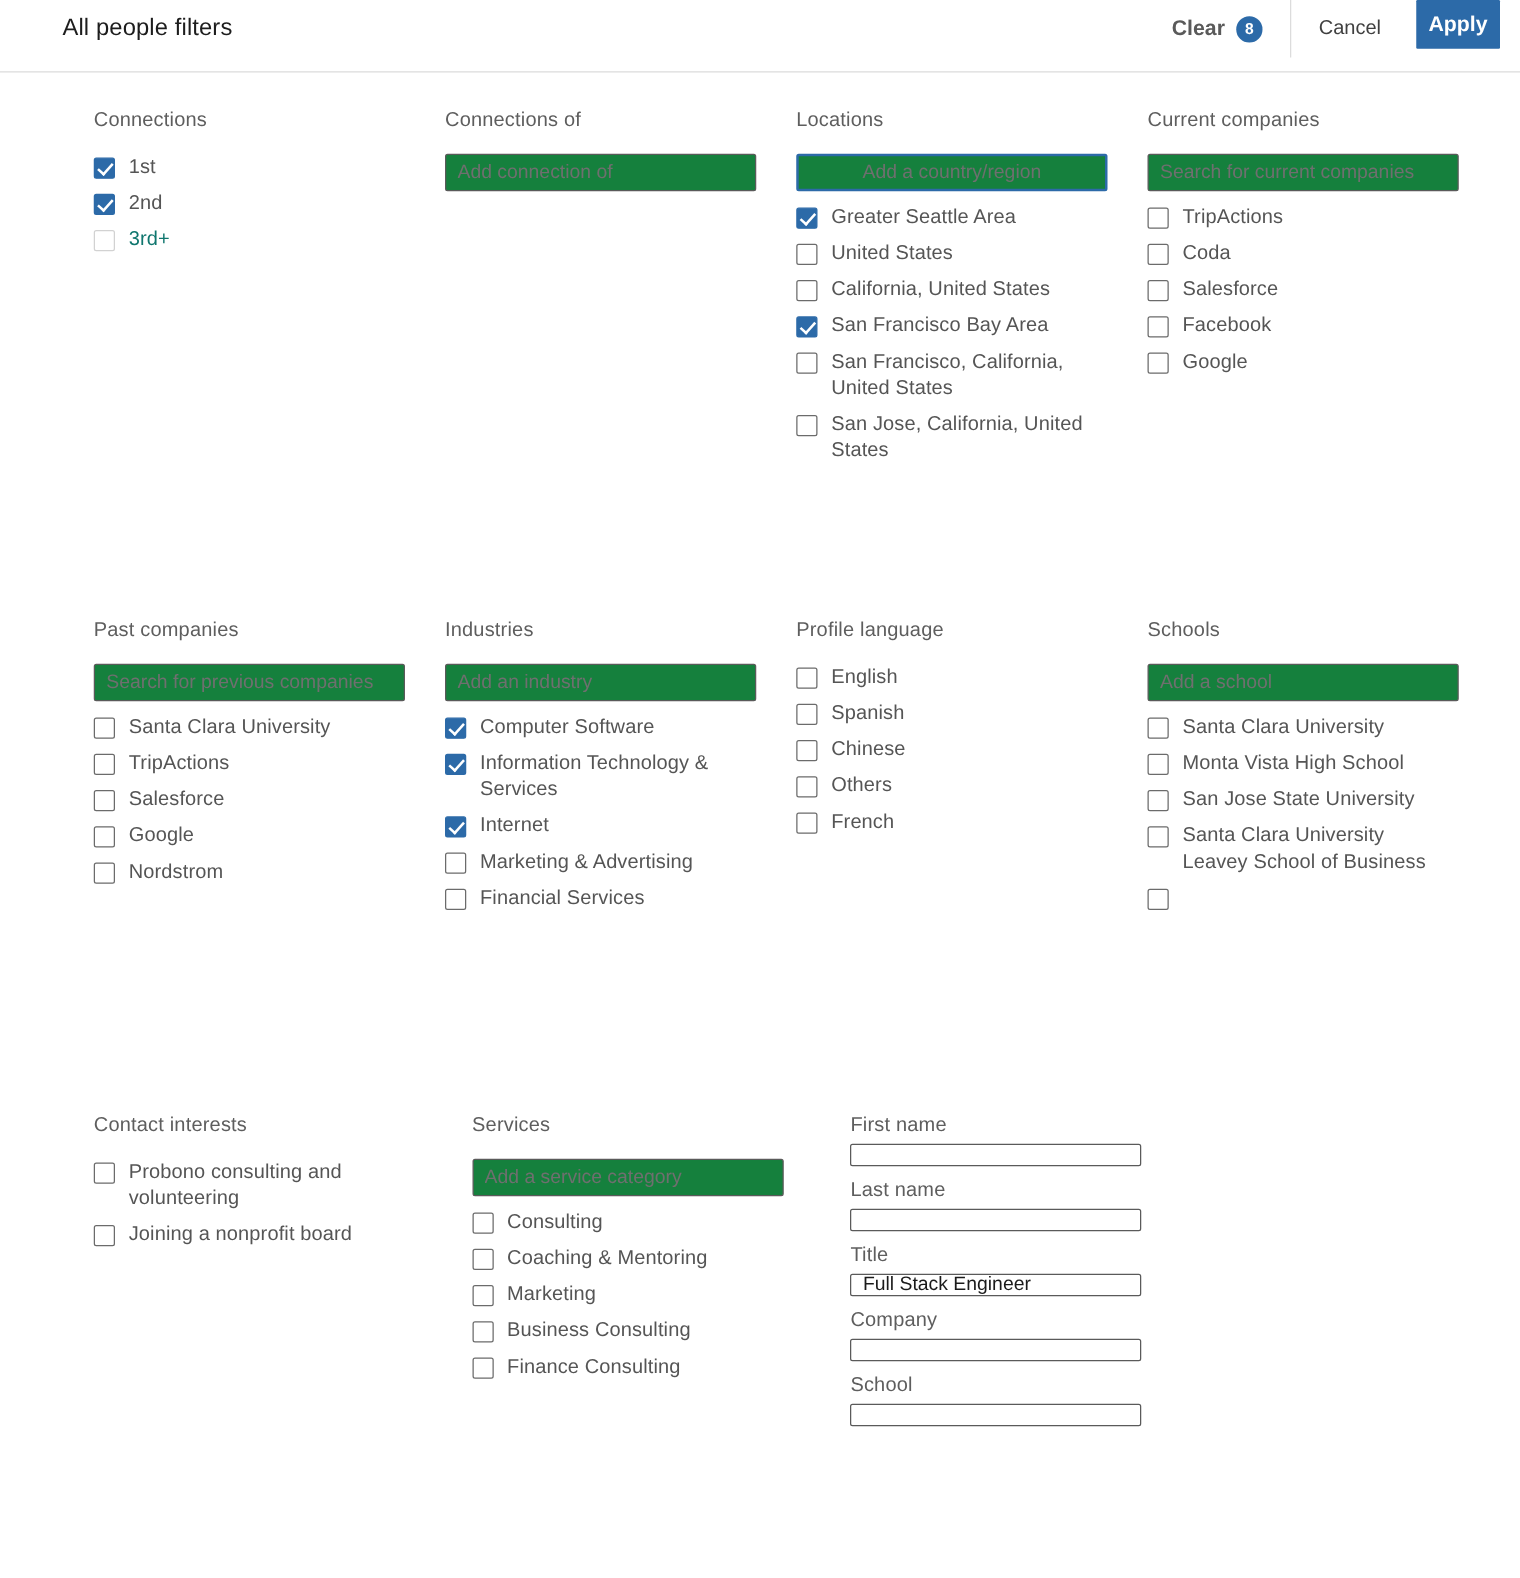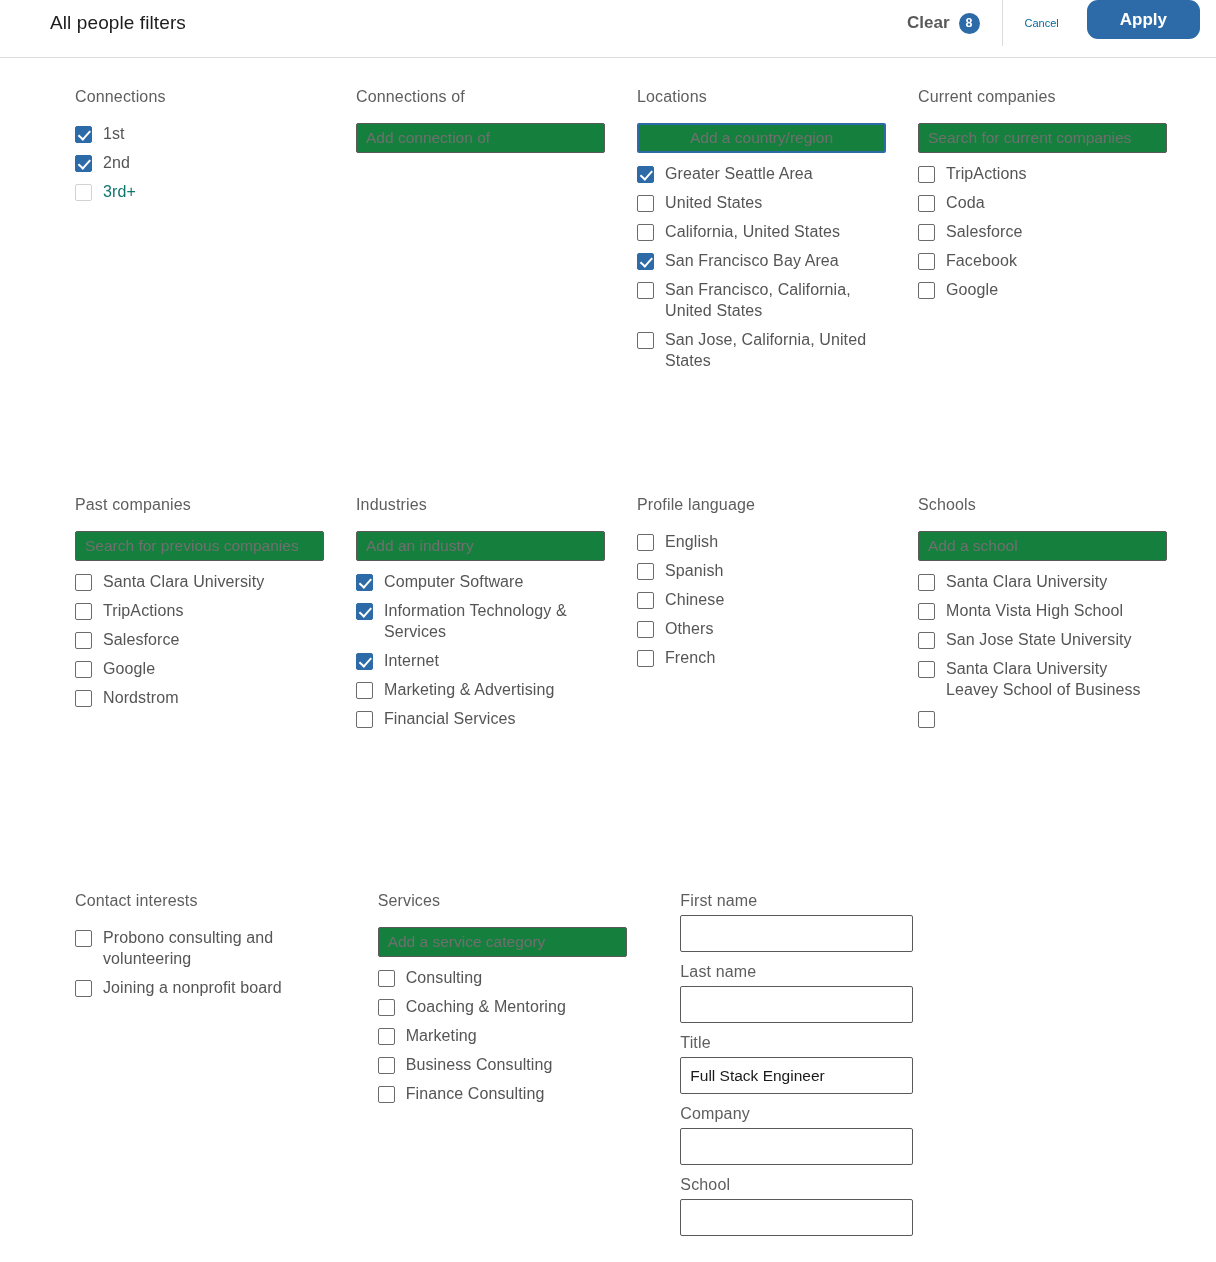--- a/index.html
+++ b/index.html
@@ -53,36 +53,36 @@
     font-weight: 700;
     line-height: 1;
   }
   .vdiv {
     width: 1px;
     height: 46px;
     background: #dcdcdc;
     margin: 0 6px 0 10px;
   }
   .cancel-btn {
-    font-size: 11px;
-    color: #0369a1;
+    font-size: 16px;
+    color: #404040;
     font-weight: 400;
     background: none;
     border: none;
     padding: 8px 16px;
     cursor: pointer;
   }
   .apply-btn {
     background: #2c6aa8;
     color: #ffffff;
     font-size: 17px;
     font-weight: 700;
     border: none;
-    border-radius: 11px;
-    padding: 0 33px;
+    border-radius: 1px;
+    padding: 0 10px;
     height: 39px;
     margin-left: 12px;
     cursor: pointer;
     font-family: "Liberation Sans", sans-serif;
   }
   .header-divider {
     position: absolute;
     left: 0; right: 0;
     top: 57px;
     height: 1px;
@@ -183,21 +183,21 @@
   .field { margin-bottom: 11px; }
   .field-label {
     display: block;
     font-size: 16px;
     color: #5e5e5e;
     margin-bottom: 5px;
     letter-spacing: .15px;
   }
   .text-input {
     width: 233px;
-    height: 37px;
+    height: 18px;
     border: 1.4px solid #5a5a5a;
     border-radius: 2px;
     padding: 0 9px;
     font-size: 15.5px;
     color: #1a1a1a;
     font-family: "Liberation Sans", sans-serif;
     background: #fff;
     outline: none;
     display: block;
   }

